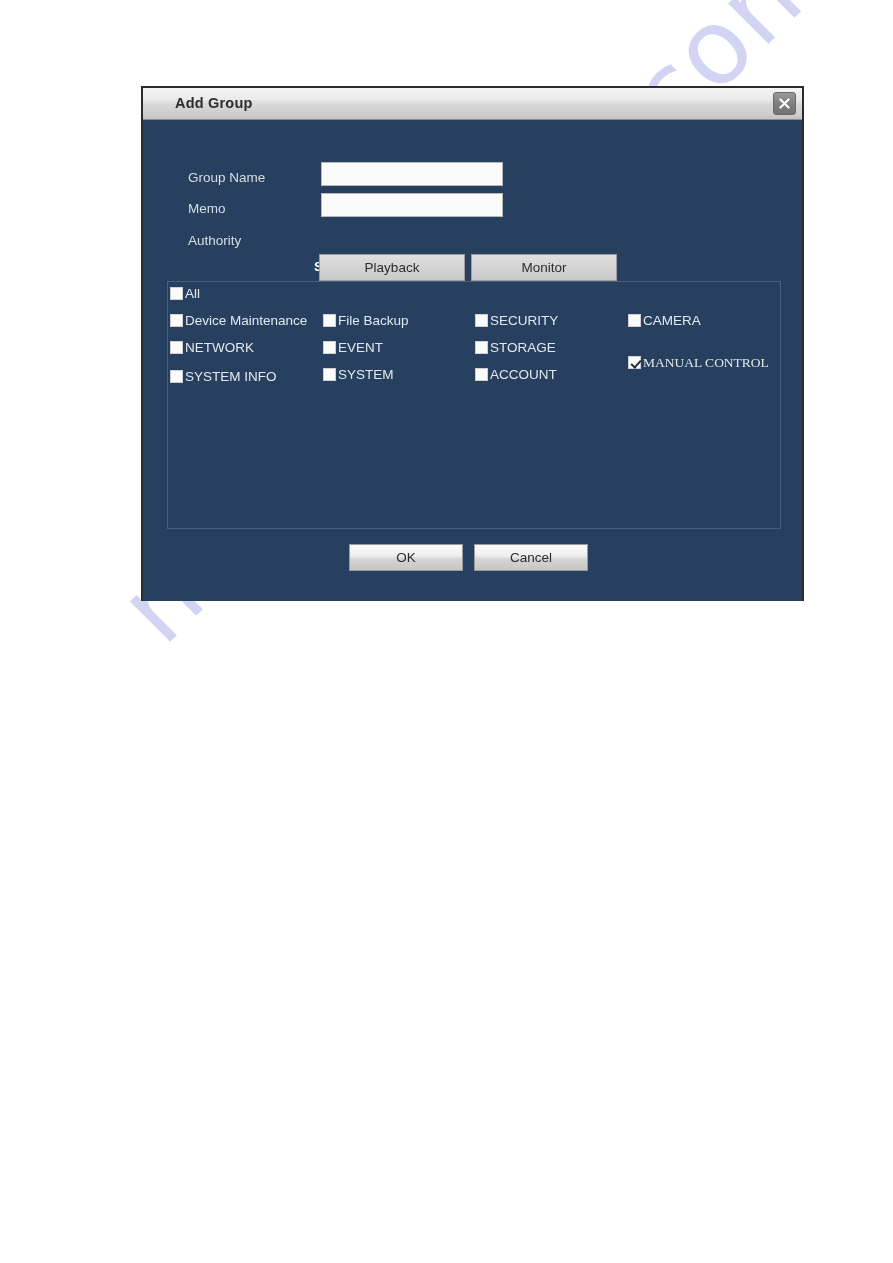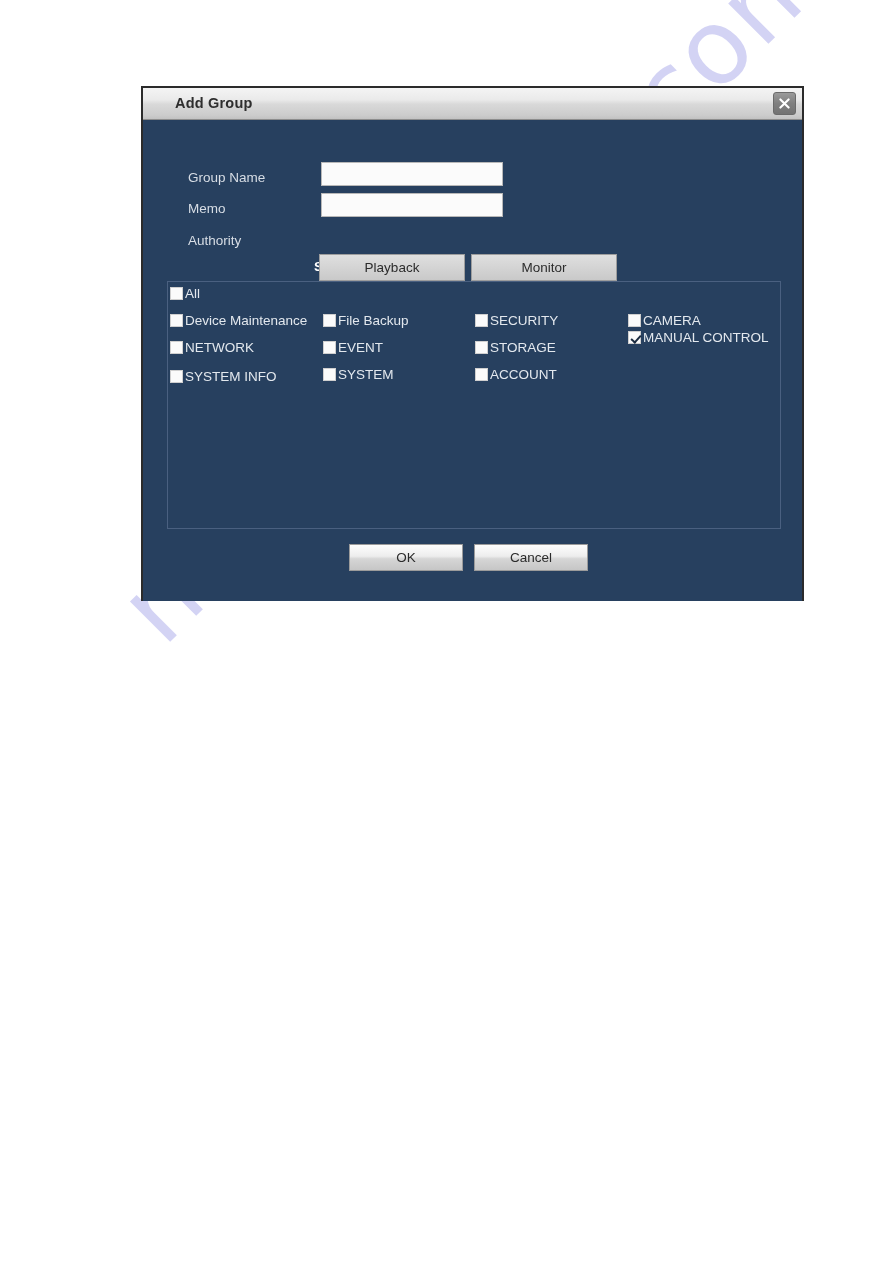--- a/index.html
+++ b/index.html
@@ -274,21 +274,21 @@
         </div>
         <div class="chk-item" style="left:307px; top:86px;">
           <span class="chk-box"></span>
           <span class="chk-label">ACCOUNT</span>
         </div>
 
         <div class="chk-item" style="left:460px; top:32px;">
           <span class="chk-box"></span>
           <span class="chk-label">CAMERA</span>
         </div>
-        <div class="chk-item" style="left:460px; top:49px;">
+        <div class="chk-item" style="left:460px; top:74px;font-family:Liberation Serif, serif;">
           <span class="chk-box checked"></span>
           <span class="chk-label">MANUAL CONTROL</span>
         </div>
 
       </div>
 
       <div class="dlgbtn" style="left:206px; top:424px;">OK</div>
       <div class="dlgbtn" style="left:331px; top:424px;">Cancel</div>
 
     </div>

